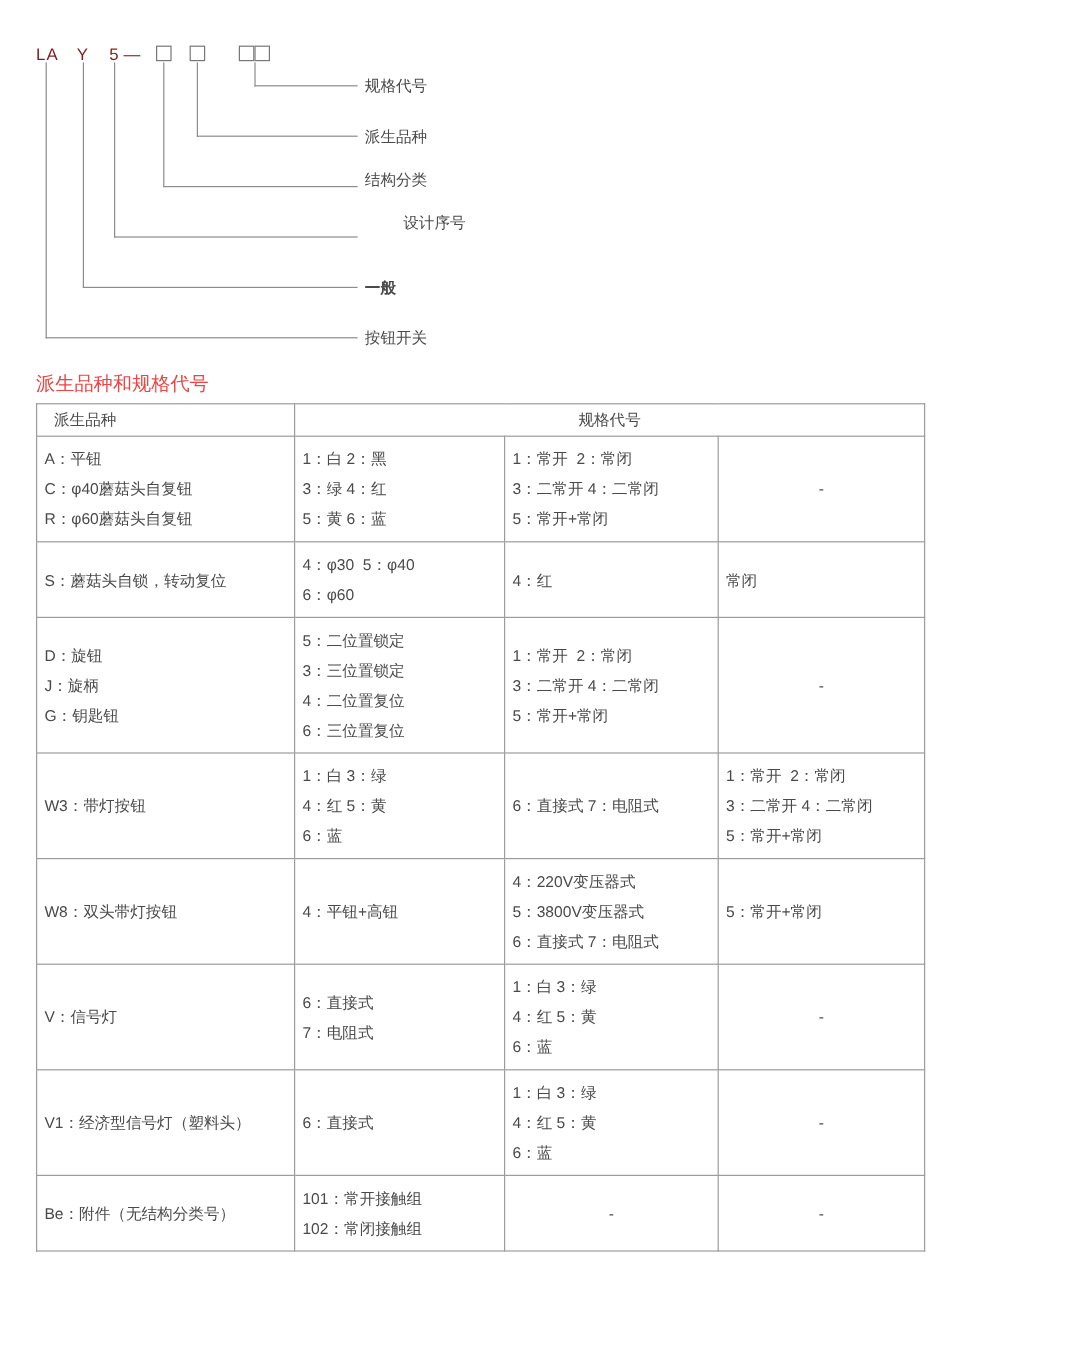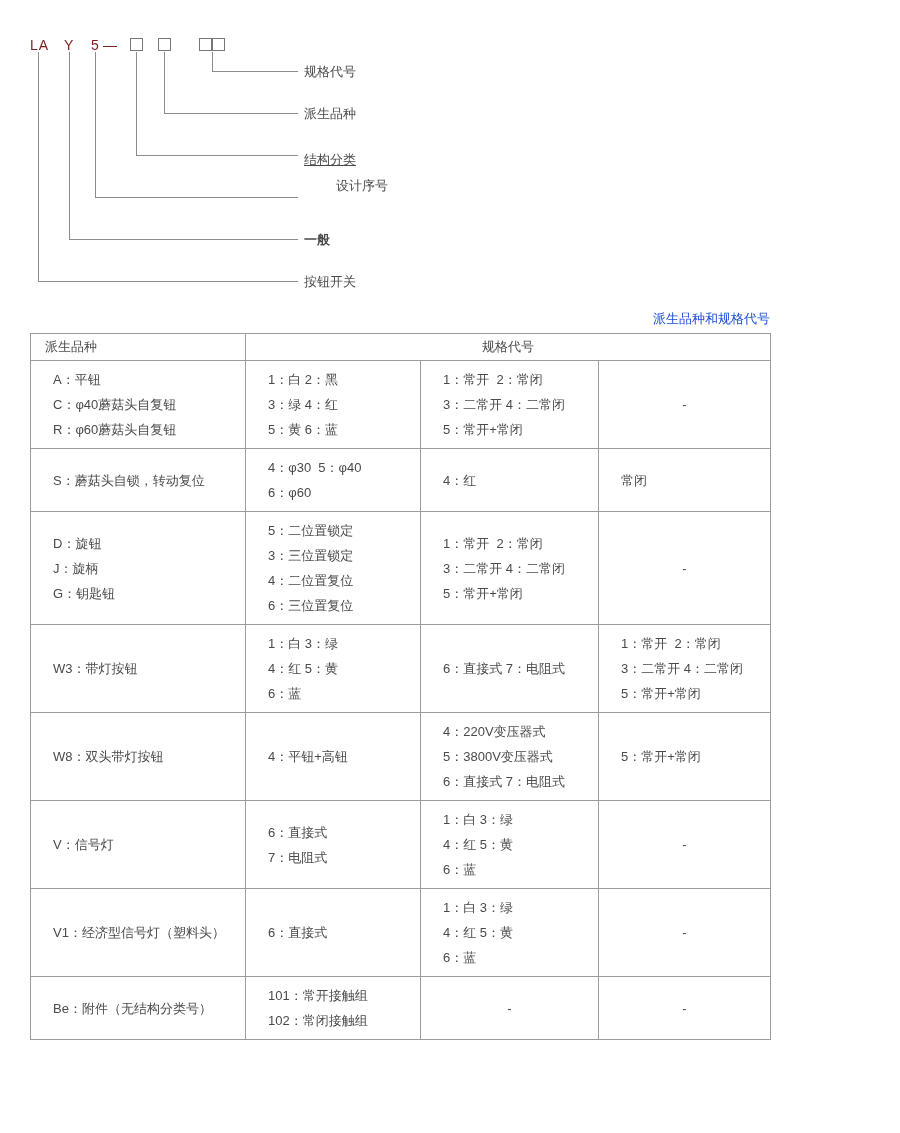--- a/index.html
+++ b/index.html
@@ -8,28 +8,28 @@
   .page { position:relative; width:900px; height:1133px; background:#ffffff; color:#474747; overflow:hidden; }
 
   
   .diagram { position:relative; height:308px; }
   .code-part { position:absolute; font-size:14px; line-height:14px; color:#7f1d1d; letter-spacing:1px; }
   .code-box { position:absolute; width:13px; height:13px; border:1px solid #777777; background:#ffffff; }
   .connector { position:absolute; border-left:1px solid #8c8c8c; border-bottom:1px solid #8c8c8c; }
   .branch-label { position:absolute; font-size:13px; line-height:20px; color:#4a4a4a; }
 
   
-  .caption { width:740px; margin:2px 0 5px 30px; text-align:right; font-size:13px; color:#1d4ed8; }
+  .caption { width:740px; margin:2px 0 5px 30px; text-align:left; font-size:16px; color:#ef4444; }
 
   
   .spec-table { margin-left:30px; width:740px; border-collapse:collapse; table-layout:fixed; font-size:13px; color:#4a4a4a; }
   .spec-table th, .spec-table td { border:1px solid #9c9c9c; vertical-align:middle; }
   .spec-table th { font-weight:normal; padding:5px 14px; text-align:center; line-height:16px; }
   .spec-table th.th-left { text-align:left; }
-  .spec-table td { padding:6px 22px; text-align:left; }
+  .spec-table td { padding:6px 6px; text-align:left; }
   .cell-line { line-height:25px; white-space:pre; }
   td.dash { text-align:center; padding-left:0; padding-right:0; }
 </style>
 </head>
 <body>
 
 <div class="page">
 
   <div class="diagram" id="diagram">
       <span class="code-part" style="left: 30px; top: 38px;">LA</span>
@@ -38,21 +38,21 @@
       <span class="code-part" style="left: 103px; top: 38px;">—</span>
       <span class="code-box" style="left: 130px; top: 38px;"></span>
       <span class="code-box" style="left: 158px; top: 38px;"></span>
       <span class="code-box" style="left: 199px; top: 38px;"></span>
       <span class="code-box" style="left: 212px; top: 38px;"></span>
       <div class="connector" style="left: 212px; top: 52px; width: 86px; height: 20px;"></div>
       <span class="branch-label" style="left: 304px; top: 62px;">规格代号</span>
       <div class="connector" style="left: 164px; top: 52px; width: 134px; height: 62px;"></div>
       <span class="branch-label" style="left: 304px; top: 104px;">派生品种</span>
       <div class="connector" style="left: 136px; top: 52px; width: 162px; height: 104px;"></div>
-      <span class="branch-label" style="left: 304px; top: 150px; text-decoration: underline;">结构分类</span>
+      <span class="branch-label" style="left: 304px; top: 140px;">结构分类</span>
       <div class="connector" style="left: 95px; top: 52px; width: 203px; height: 146px;"></div>
       <span class="branch-label" style="left: 304px; top: 176px; margin-left: 32px;">设计序号</span>
       <div class="connector" style="left: 69px; top: 52px; width: 229px; height: 188px;"></div>
       <span class="branch-label" style="left: 304px; top: 230px; font-weight: bold;">一般</span>
       <div class="connector" style="left: 38px; top: 52px; width: 260px; height: 230px;"></div>
       <span class="branch-label" style="left: 304px; top: 272px;">按钮开关</span>
     </div>
 
   <div class="caption">派生品种和规格代号</div>
 

